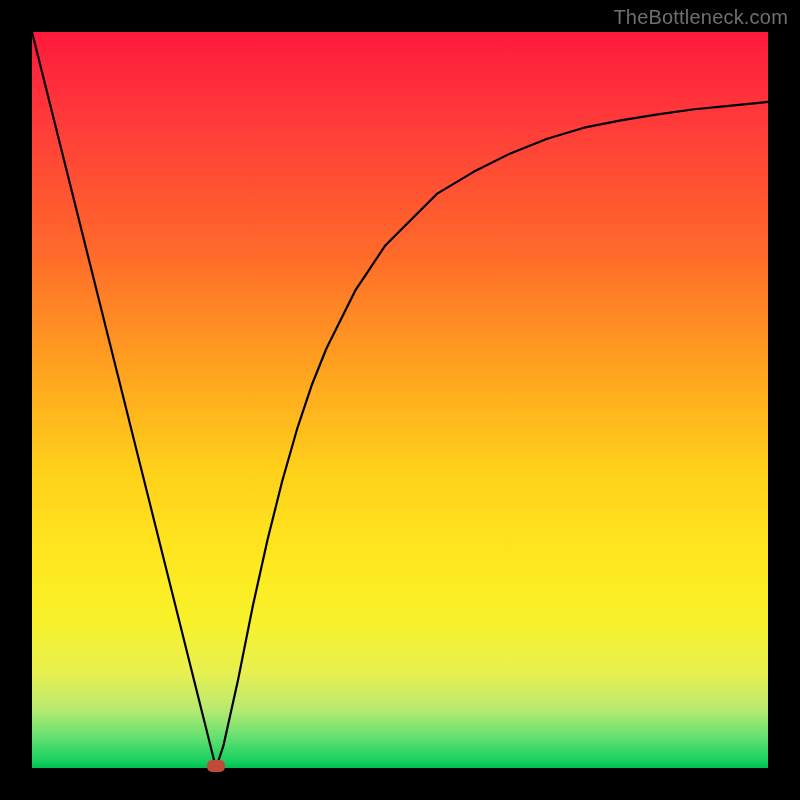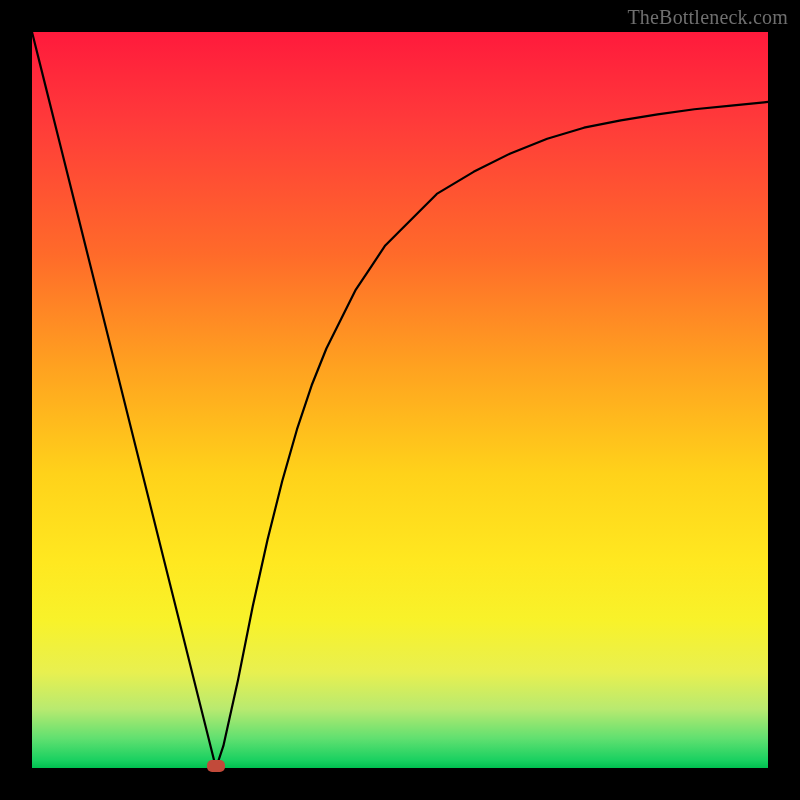--- a/index.html
+++ b/index.html
@@ -9,21 +9,20 @@
     height: 800px;
     overflow: hidden;
     background: #000;
     font-family: Arial, Helvetica, sans-serif;
   }
   .frame {
     position: relative;
     width: 800px;
     height: 639px;
     background: #000;
-    font-family: Liberation Serif, serif;
   }
   .plot-area {
     position: absolute;
     left: 32px;
     top: 32px;
     width: 736px;
     height: 736px;
     
     background: linear-gradient(
       to bottom,

